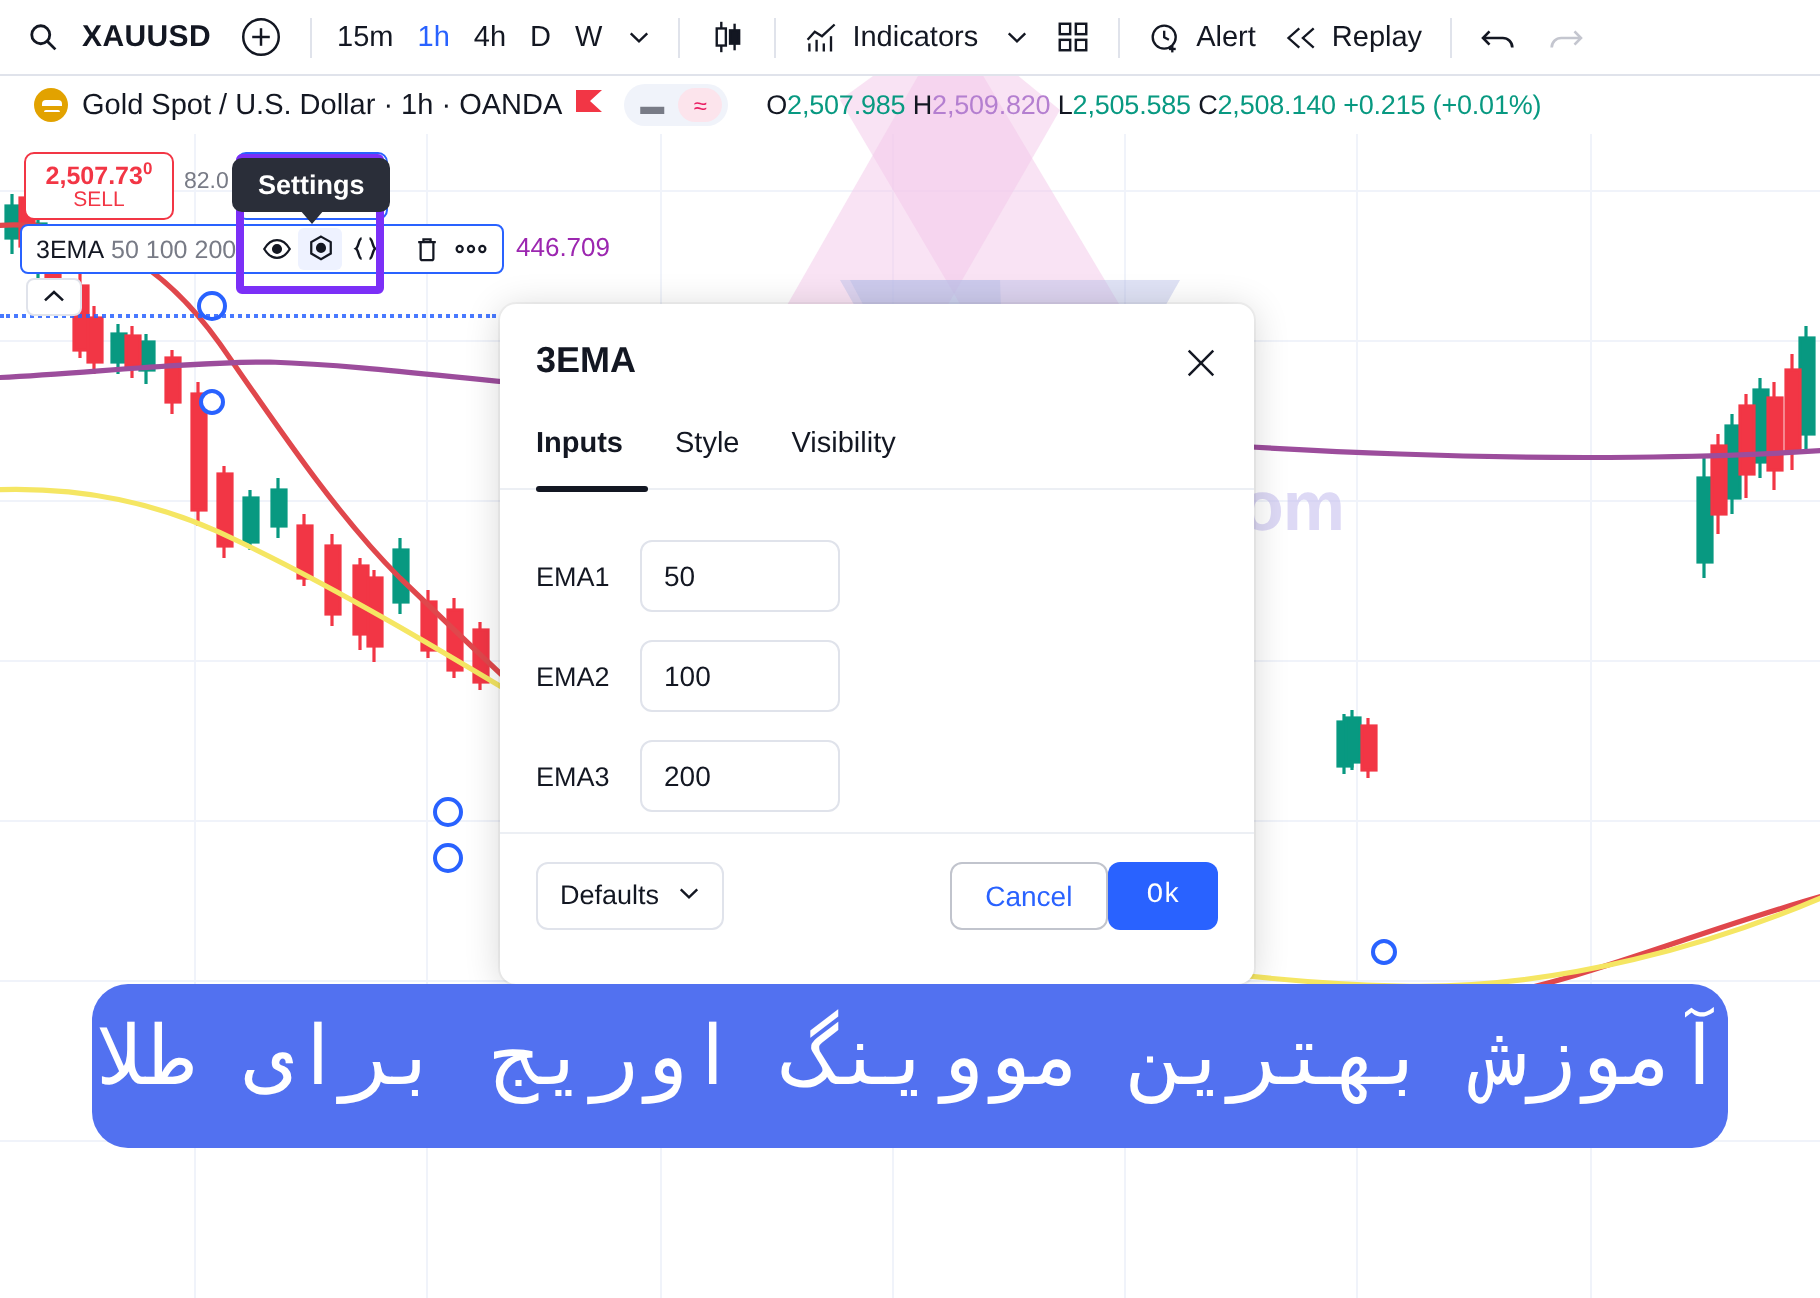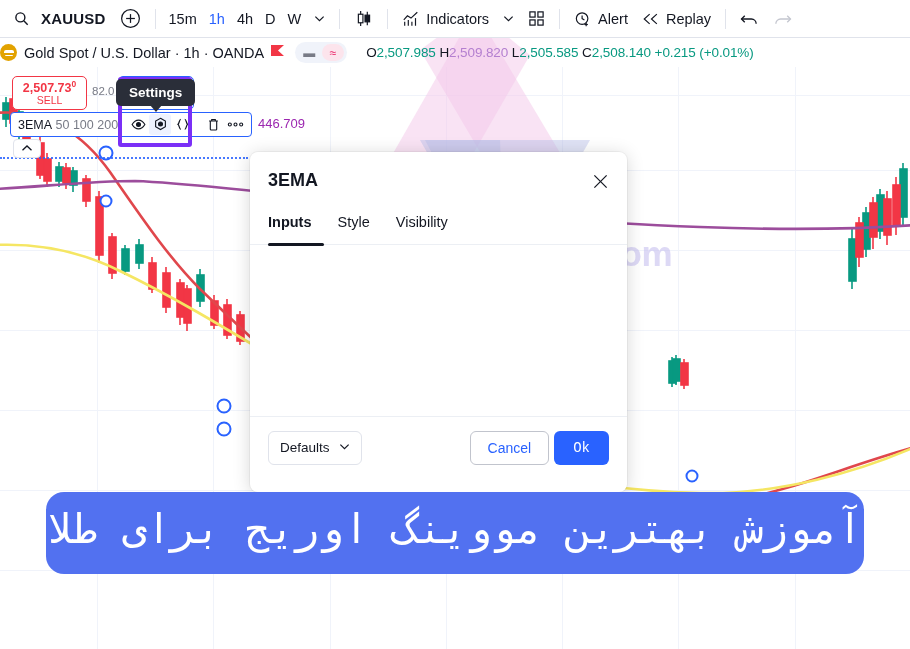--- a/index.html
+++ b/index.html
@@ -43,21 +43,21 @@
   .sym-text { font-weight: bold; font-size: 15px; letter-spacing: .2px; }
   .tf { font-size: 14.5px; padding: 0 6px; color: #131722; font-weight: 500;}
   .tf.active { color: #2962ff; }
   .ic { display: inline-flex; align-items: center; justify-content: center; }
 
   
   .infobar {
     position: absolute; left: 0; top: 38px;
     width: 786px; height: 29px;
     display: flex; align-items: center;
-    padding-left: 0;
+    padding-left: 17px;
     font-size: 14px;
     z-index: 20;
     background: transparent;
     gap: 7px;
   }
   .gold-logo {
     width: 17px; height: 17px; border-radius: 50%;
     background: #e2a200;
     display: inline-flex; align-items: center; justify-content: center;
     flex: none;
@@ -239,21 +239,21 @@
     height: 62px; display: flex; align-items: center;
     padding: 0 18px;
     border-top: 1px solid #eceff4;
   }
   .defaults {
     display: flex; align-items: center; gap: 9px;
     height: 34px; padding: 0 11px;
     border: 1px solid #e0e3eb; border-radius: 6px;
     font-size: 13.5px; color: #131722; background: #fff;
   }
-  .foot-right { margin-left: auto; display: flex; gap: 5px; align-items: flex-start; }
+  .foot-right { margin-left: auto; display: flex; gap: 0; align-items: flex-start; }
   .btn-cancel {
     height: 34px; padding: 0 17px;
     border: 1px solid #c1c4cd; border-radius: 6px;
     background: #fff; color: #2962ff; font-size: 14px;
     display: flex; align-items: center;
   }
   .btn-ok {
     height: 34px; padding: 0 19px;
     border: none; border-radius: 6px;
     background: #2962ff; color: #fff; font-size: 14px; font-weight: 500;
@@ -656,20 +656,34 @@
     </div>
 
     <div class="tab-track"></div>
     <div class="tabs">
       <div class="tab active">Inputs</div>
       <div class="tab">Style</div>
       <div class="tab">Visibility</div>
     </div>
     <div class="tab-underline"></div>
 
+    <div class="rows">
+      <div class="row">
+        <span class="lab">EMA1</span>
+        <input value="50" style="">
+      </div>
+      <div class="row">
+        <span class="lab">EMA2</span>
+        <input value="100" style="">
+      </div>
+      <div class="row">
+        <span class="lab">EMA3</span>
+        <input value="200" style="">
+      </div>
+    </div>
 
     <div class="dlg-foot">
       <div class="defaults">
         <span>Defaults</span>
         <span>
           <svg width="11" height="11" viewBox="0 0 12 12" fill="none" stroke="#131722" stroke-width="1.3">
             <polyline points="1.5,4 6,8.4 10.5,4"></polyline>
           </svg>
         </span>
       </div>

